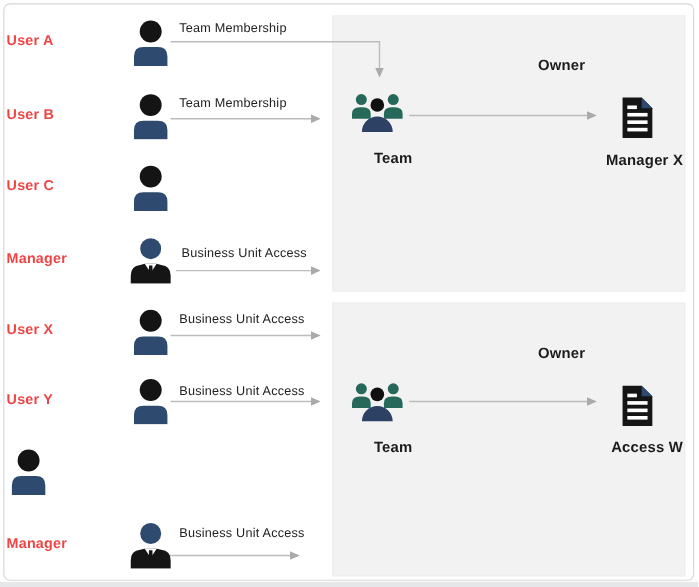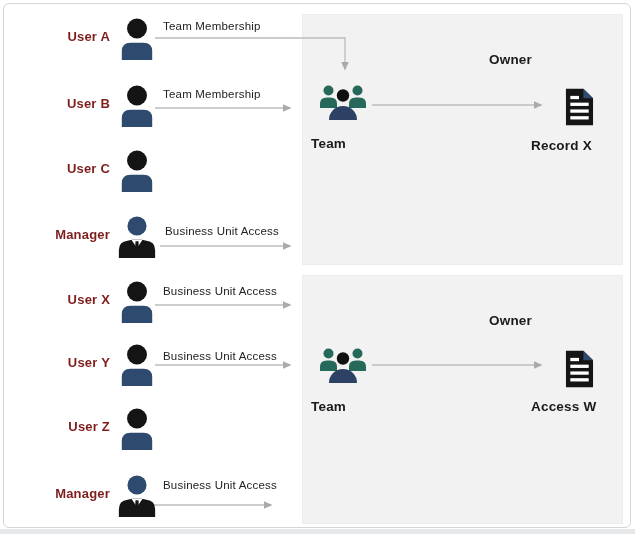--- a/index.html
+++ b/index.html
@@ -20,35 +20,35 @@
     border:1px solid #ededed;box-sizing:border-box;
   }
   .panel1{top:14px;height:251px;}
   .panel2{top:275px;height:249px;}
   .arrows{position:absolute;left:0;top:0;pointer-events:none;}
   .row{
     position:absolute;left:6px;width:152px;height:44px;
     display:flex;align-items:center;
   }
   .actor-label{
-    width:104px;text-align:right;padding-right:7px;
-    font-size:13px;font-weight:600;letter-spacing:.2px;color:#7f1d1d;
+    width:104px;text-align:left;padding-right:7px;
+    font-size:13px;font-weight:600;letter-spacing:.2px;color:#ef4444;
     transform:translateY(-3px);white-space:nowrap;
   }
   .icon-box{width:40px;height:44px;display:flex;align-items:center;justify-content:center;}
   .rel-label{
     position:absolute;font-size:11.5px;font-weight:400;color:#222222;
     white-space:nowrap;letter-spacing:.2px;
   }
   .owner-label{
     position:absolute;left:302px;width:321px;text-align:center;
     font-size:13.5px;font-weight:600;color:#1b1b1b;letter-spacing:.2px;padding-left:48px;
   }
   .node-label{
-    position:absolute;text-align:left;font-size:13.5px;font-weight:600;
+    position:absolute;text-align:right;font-size:13.5px;font-weight:600;
     color:#1b1b1b;letter-spacing:.2px;white-space:nowrap;
   }
   .abs{position:absolute;}
 </style>
 </head>
 <body>
 
 <div class="canvas">
 
   <div class="frame"></div>
@@ -144,21 +144,20 @@
   </div>
   <div class="row" style="top:280px">
     <div class="actor-label">User X</div>
     <div class="icon-box">
         <svg width="38" height="42" viewBox="0 0 40 44">
           <use href="#sym-user"></use>
         </svg>
       </div>
   </div>
   <div class="row" style="top:407px">
-    <div class="actor-label">User Z</div>
     <div class="icon-box">
         <svg width="38" height="42" viewBox="0 0 40 44">
           <use href="#sym-user"></use>
         </svg>
       </div>
   </div>
   <div class="row" style="top:474px">
     <div class="actor-label">Manager</div>
     <div class="icon-box">
         <svg width="40" height="42" viewBox="0 0 40 44">
@@ -175,21 +174,21 @@
   <div class="rel-label" style="left:163px;top:479px">Business Unit Access</div>
 
   <div class="owner-label" style="top:52px">Owner</div>
   <svg class="abs" style="left:319px;top:82px" width="48" height="40" viewBox="0 0 48 40">
       <use href="#sym-team"></use>
     </svg>
   <div class="node-label" style="left:311px;top:136px;width:64px">Team</div>
   <svg class="abs" style="left:565px;top:87px" width="29" height="40" viewBox="0 0 30 40">
       <use href="#sym-record"></use>
     </svg>
-  <div class="node-label" style="left:531px;top:138px;width:90px">Record X</div>
+  <div class="node-label" style="left:531px;top:138px;width:90px">Manager X</div>
 
   <div class="owner-label" style="top:313px">Owner</div>
   <svg class="abs" style="left:319px;top:345px" width="48" height="40" viewBox="0 0 48 40">
       <use href="#sym-team"></use>
     </svg>
   <div class="node-label" style="left:311px;top:399px;width:64px">Team</div>
   <svg class="abs" style="left:565px;top:349px" width="29" height="40" viewBox="0 0 30 40">
       <use href="#sym-record"></use>
     </svg>
   <div class="node-label" style="left:531px;top:399px;width:90px">Access W</div>

